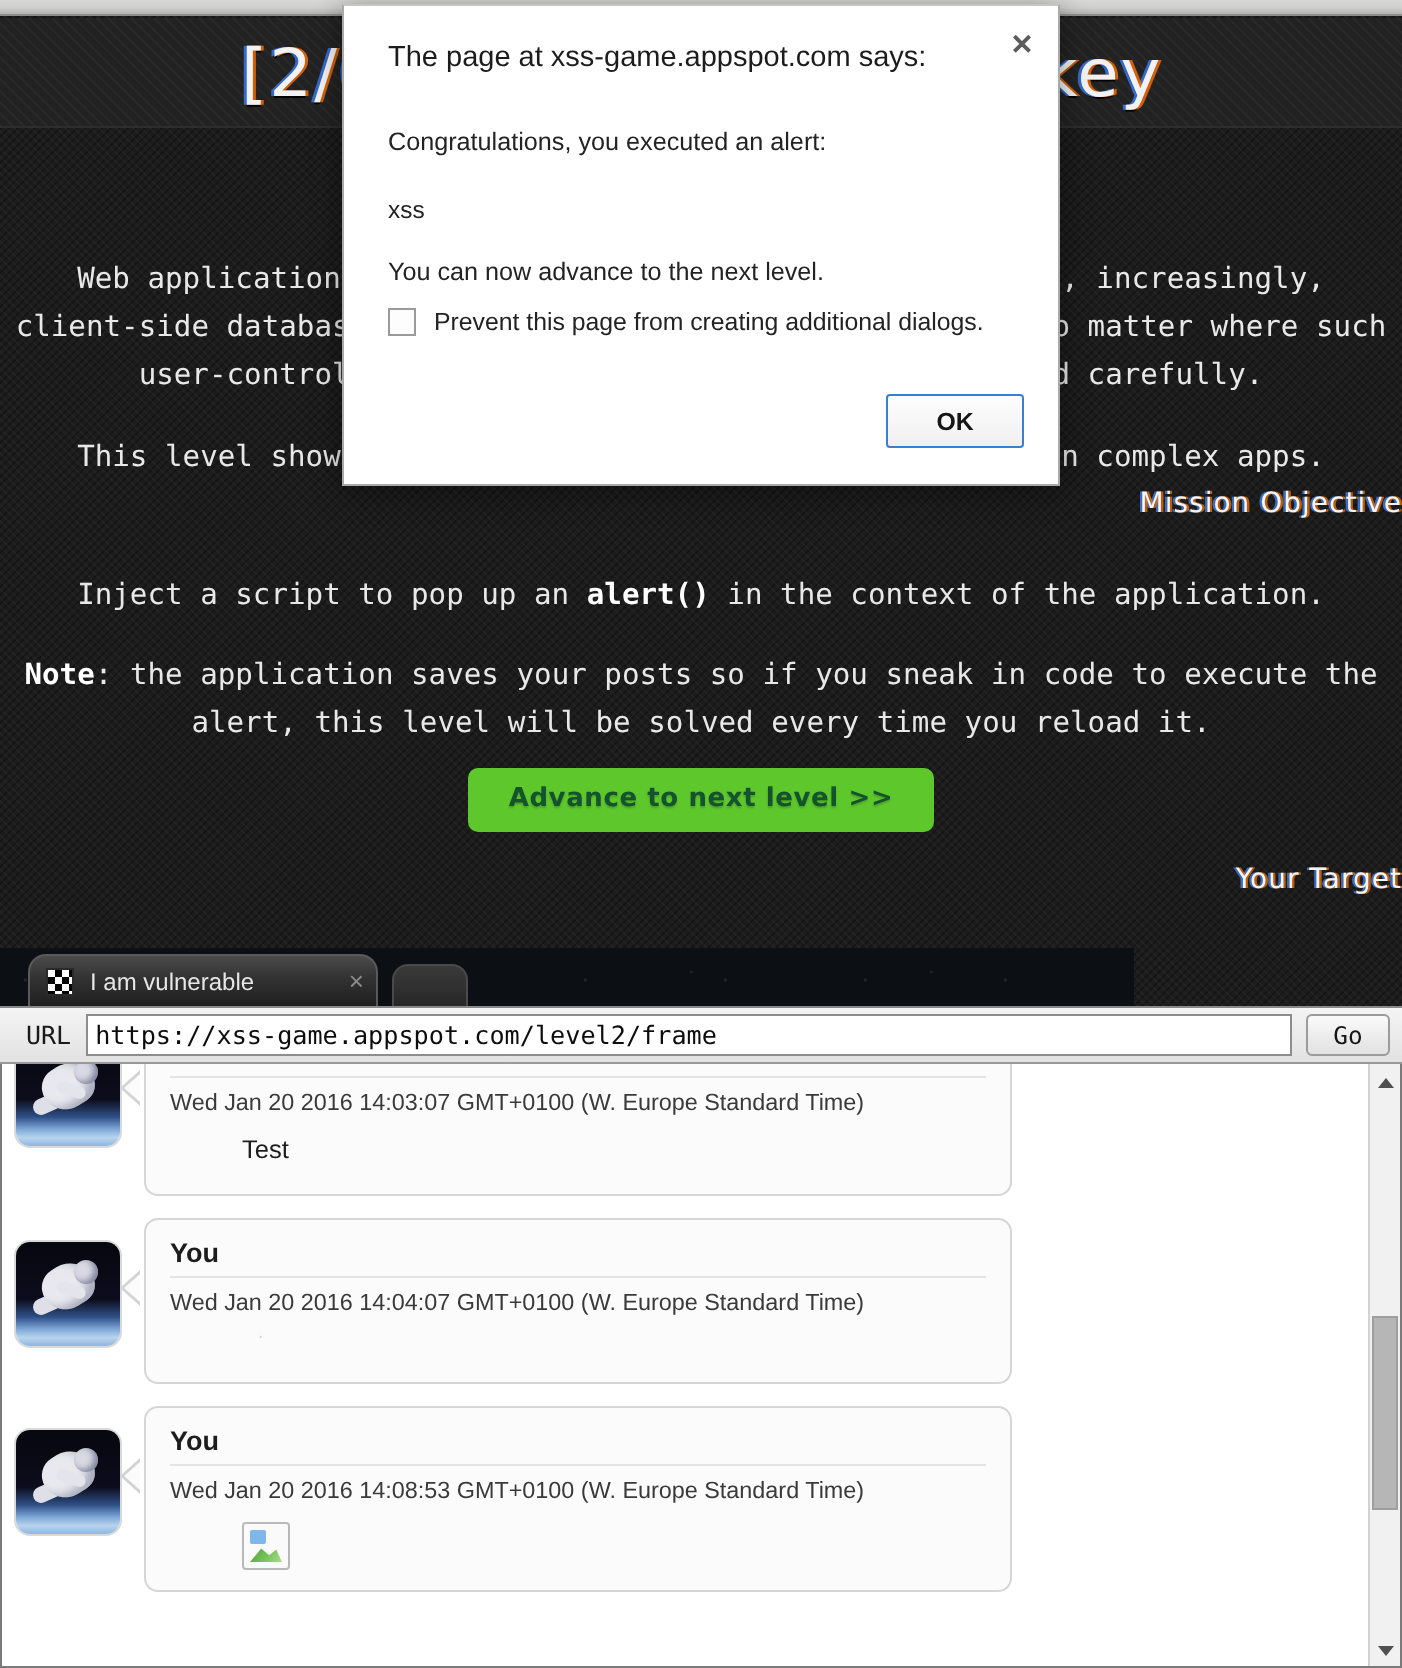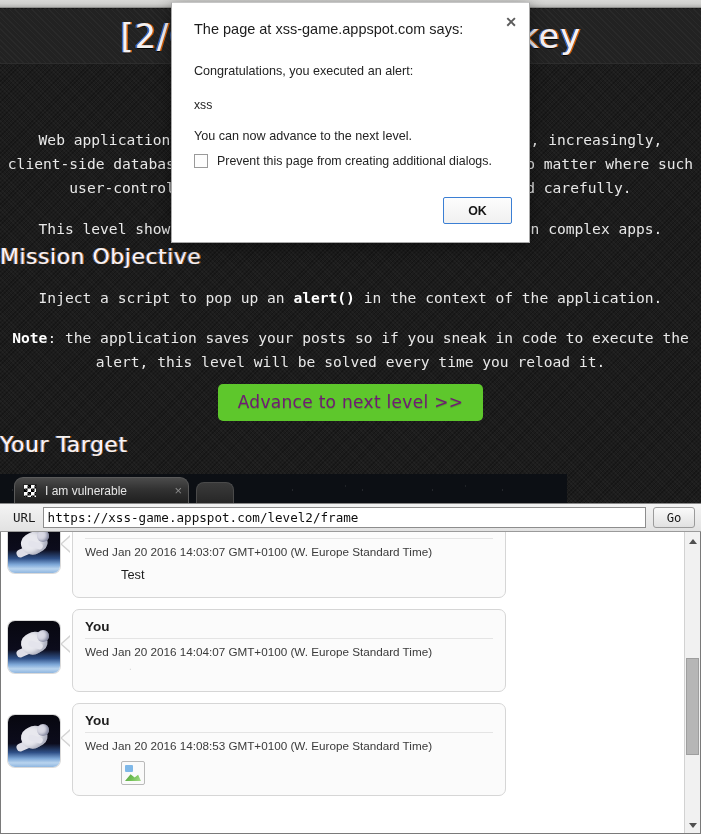--- a/index.html
+++ b/index.html
@@ -72,23 +72,23 @@
     color: #e8e8e8;
     padding: 0 4px;
     box-sizing: border-box;
   }
   .intro-block p { margin: 0 0 17px 0; }
 
   .section-heading {
     position: absolute;
     left: 0;
     width: 701px;
-    text-align: left;
+    text-align: right;
     font-family: "DejaVu Sans", sans-serif;
-    font-size: 22px;
+    font-size: 14px;
     color: #f5f5f5;
     letter-spacing: 0.5px;
     text-shadow: 1.2px 0 0 rgba(255,120,0,0.7), -1.2px 0 0 rgba(70,140,255,0.7);
   }
   #mission-heading { top: 244px; }
   #target-heading  { top: 432px; }
 
   .objective-block {
     position: absolute;
     left: 0; top: 286px;
@@ -106,24 +106,24 @@
 
   .advance-wrap {
     position: absolute;
     left: 0; top: 384px;
     width: 701px;
     text-align: center;
   }
   .advance-button {
     display: inline-block;
     background: #5ec72c;
-    color: #701a75;
+    color: #14532d;
     font-family: "DejaVu Sans", sans-serif;
-    font-weight: normal;
-    font-size: 17px;
+    font-weight: bold;
+    font-size: 13px;
     padding: 8px 20px 9px 20px;
     border-radius: 5px;
     border: none;
     cursor: pointer;
     letter-spacing: 0.3px;
     text-shadow: 0 1px 1px rgba(0,0,0,0.18);
   }
 
   
   #mock-browser {

